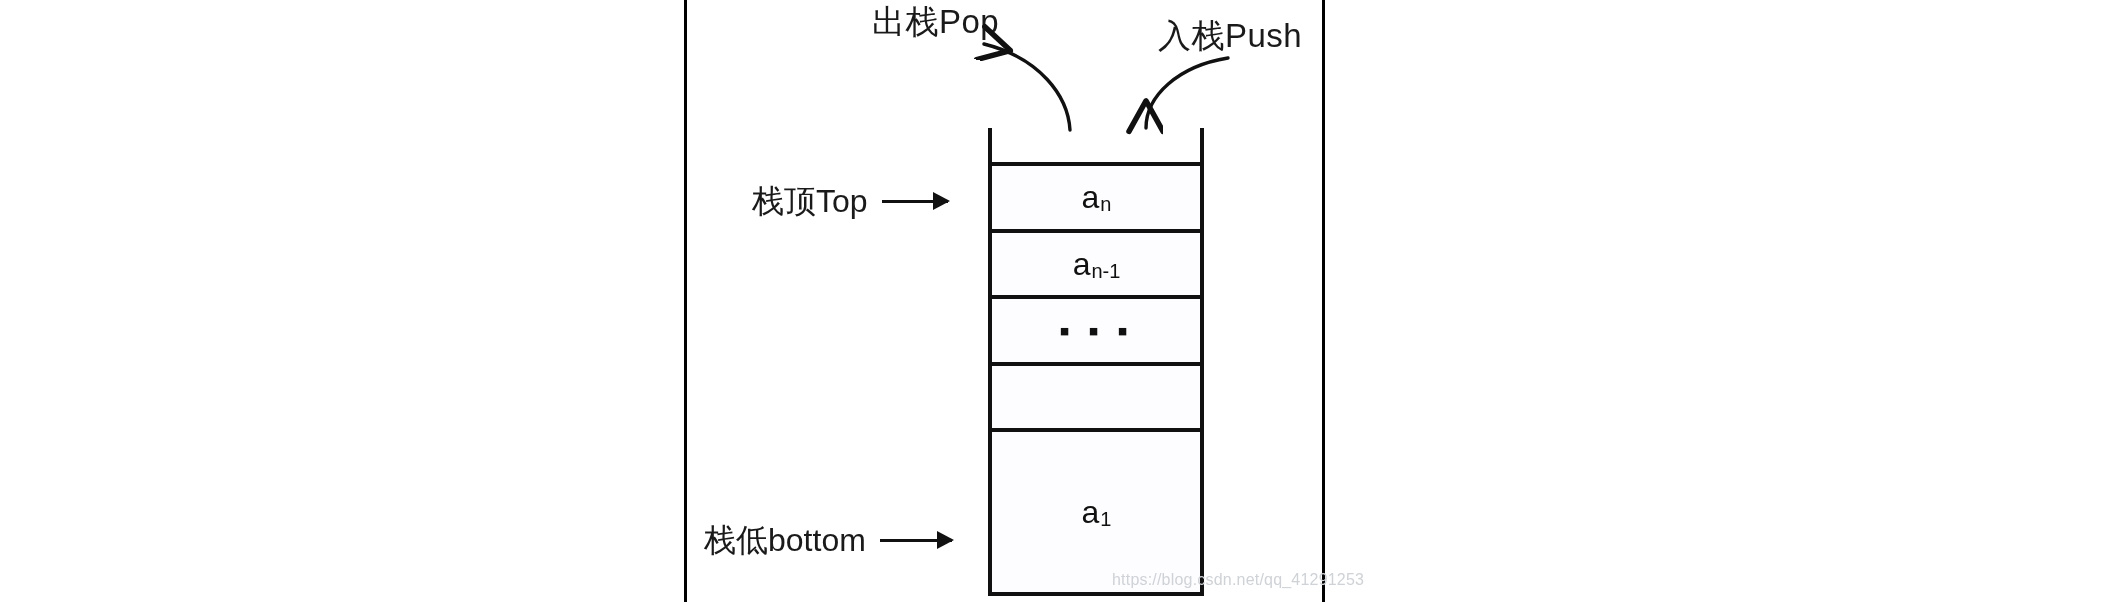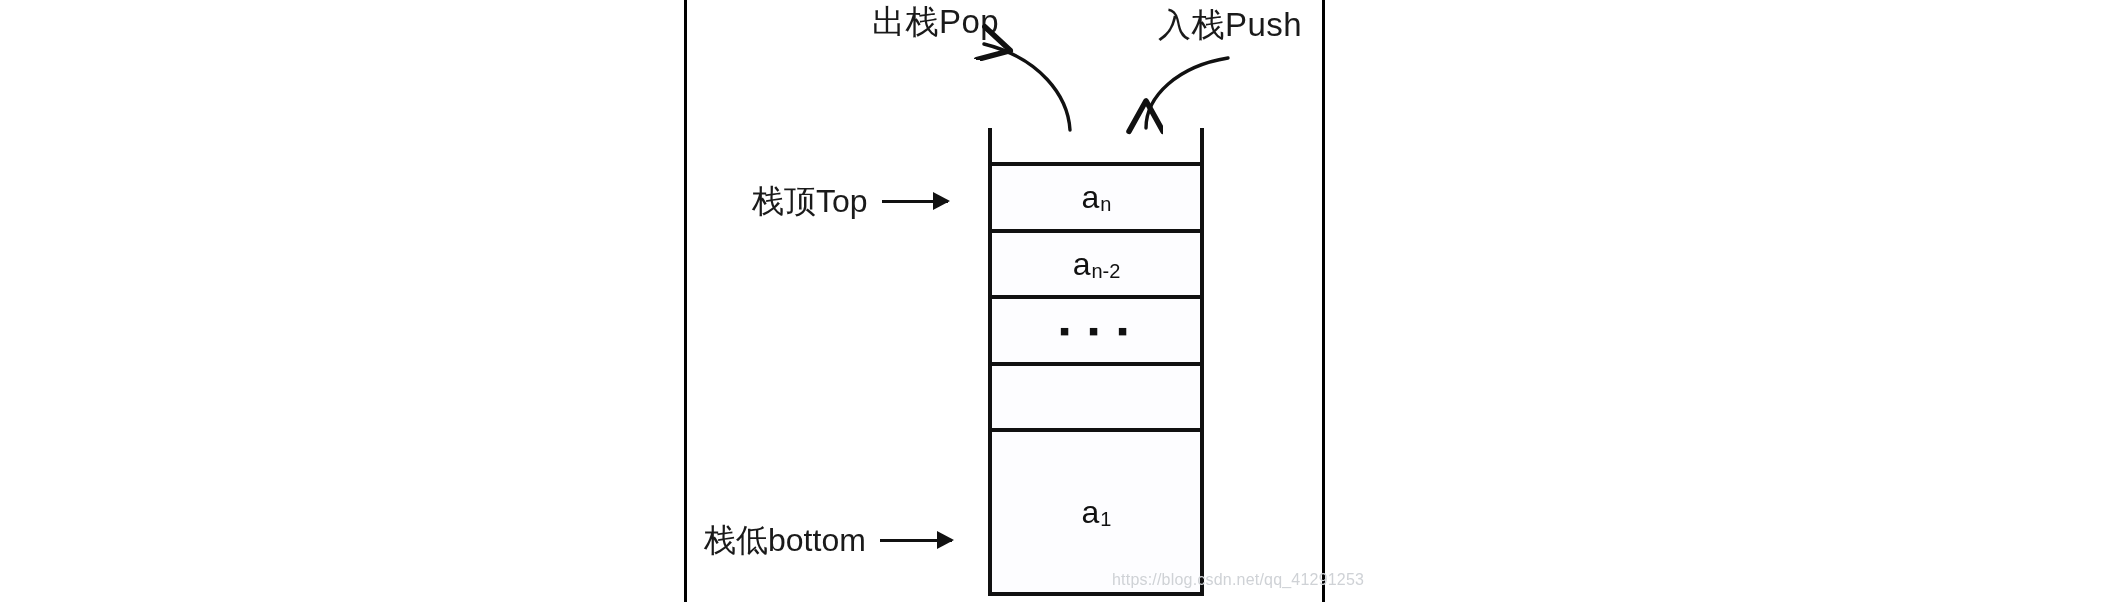--- a/index.html
+++ b/index.html
@@ -33,21 +33,21 @@
   
   .op-label {
     position: absolute;
     font-size: 33px;
     line-height: 40px;
     color: #1a1a1a;
     white-space: nowrap;
     letter-spacing: 0.5px;
   }
   #label-pop  { left: 872px;  top: 2px; }
-  #label-push { left: 1158px; top: 5px; text-align: center; }
+  #label-push { left: 1158px; top: 16px; text-align: center; }
 
   
   #arrows {
     position: absolute;
     left: 0;
     top: 0;
     width: 2110px;
     height: 602px;
     pointer-events: none;
   }
@@ -184,21 +184,21 @@
     <div class="cell cell-h1">
       <span class="cell-text">
           <span>a</span>
           <span class="sub">n</span>
         </span>
     </div>
 
     <div class="cell cell-h2">
       <span class="cell-text">
           <span>a</span>
-          <span class="sub">n-2</span>
+          <span class="sub">n-1</span>
         </span>
     </div>
 
     <div class="cell cell-h3">
       <span class="cell-dots">▪ ▪ ▪</span>
     </div>
 
     <div class="cell cell-h4"></div>
 
     <div class="cell cell-h5">

